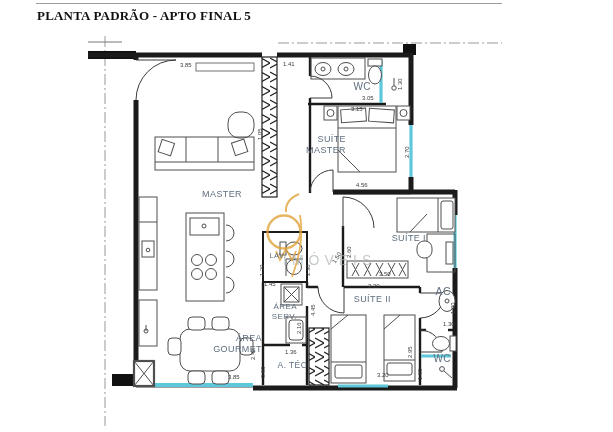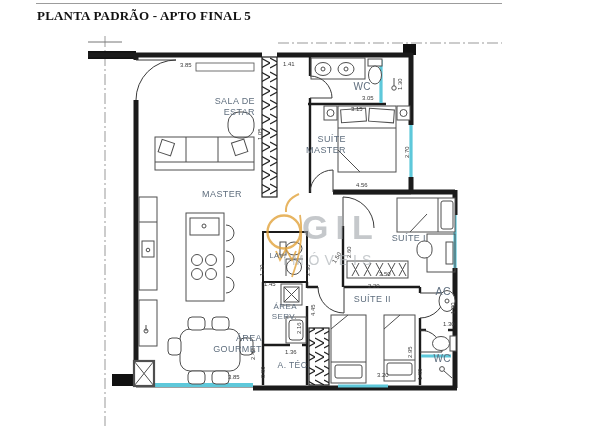--- a/index.html
+++ b/index.html
@@ -213,25 +213,22 @@
     </g>
 
     <g stroke="#E2A33C" fill="none" opacity=".8">
       <path d="M299,194 q-14,6 -13,18" stroke-width="2"></path>
       <circle cx="284" cy="232" r="16.5" stroke-width="2.4"></circle>
       <path d="M276,251 l4,9 l6,-11 l6,11 l4,-9" stroke-width="1.8"></path>
       <path d="M300,215 c4,25 -2,45 -8,62" stroke-width="1.8"></path>
     </g>
   </svg>
 
-  <div class="wm" id="wm-brand">GIL</div>
   <div class="wm" id="wm-sub">IMÓVEIS</div>
 
-  <div class="rlabel" style="left:175px;top:96px;width:80px">SALA DE
-ESTAR</div>
   <div class="rlabel" style="left:331px;top:81px;width:40px;font-size:10px">WC</div>
   <div class="rlabel" style="left:284px;top:134px;width:62px">SUÍTE
 MASTER</div>
   <div class="rlabel" style="left:170px;top:189px;width:72px">MASTER</div>
   <div class="rlabel" style="left:364px;top:233px;width:62px">SUÍTE I</div>
   <div class="rlabel" style="left:258px;top:251px;width:28px;font-size:7.5px">LAV.</div>
   <div class="rlabel" style="left:253px;top:302px;width:44px;font-size:8px">ÁREA
 SERV.</div>
   <div class="rlabel" style="left:327px;top:294px;width:64px">SUÍTE II</div>
   <div class="rlabel" style="left:419px;top:285px;width:32px;font-size:10.5px">AC</div>

